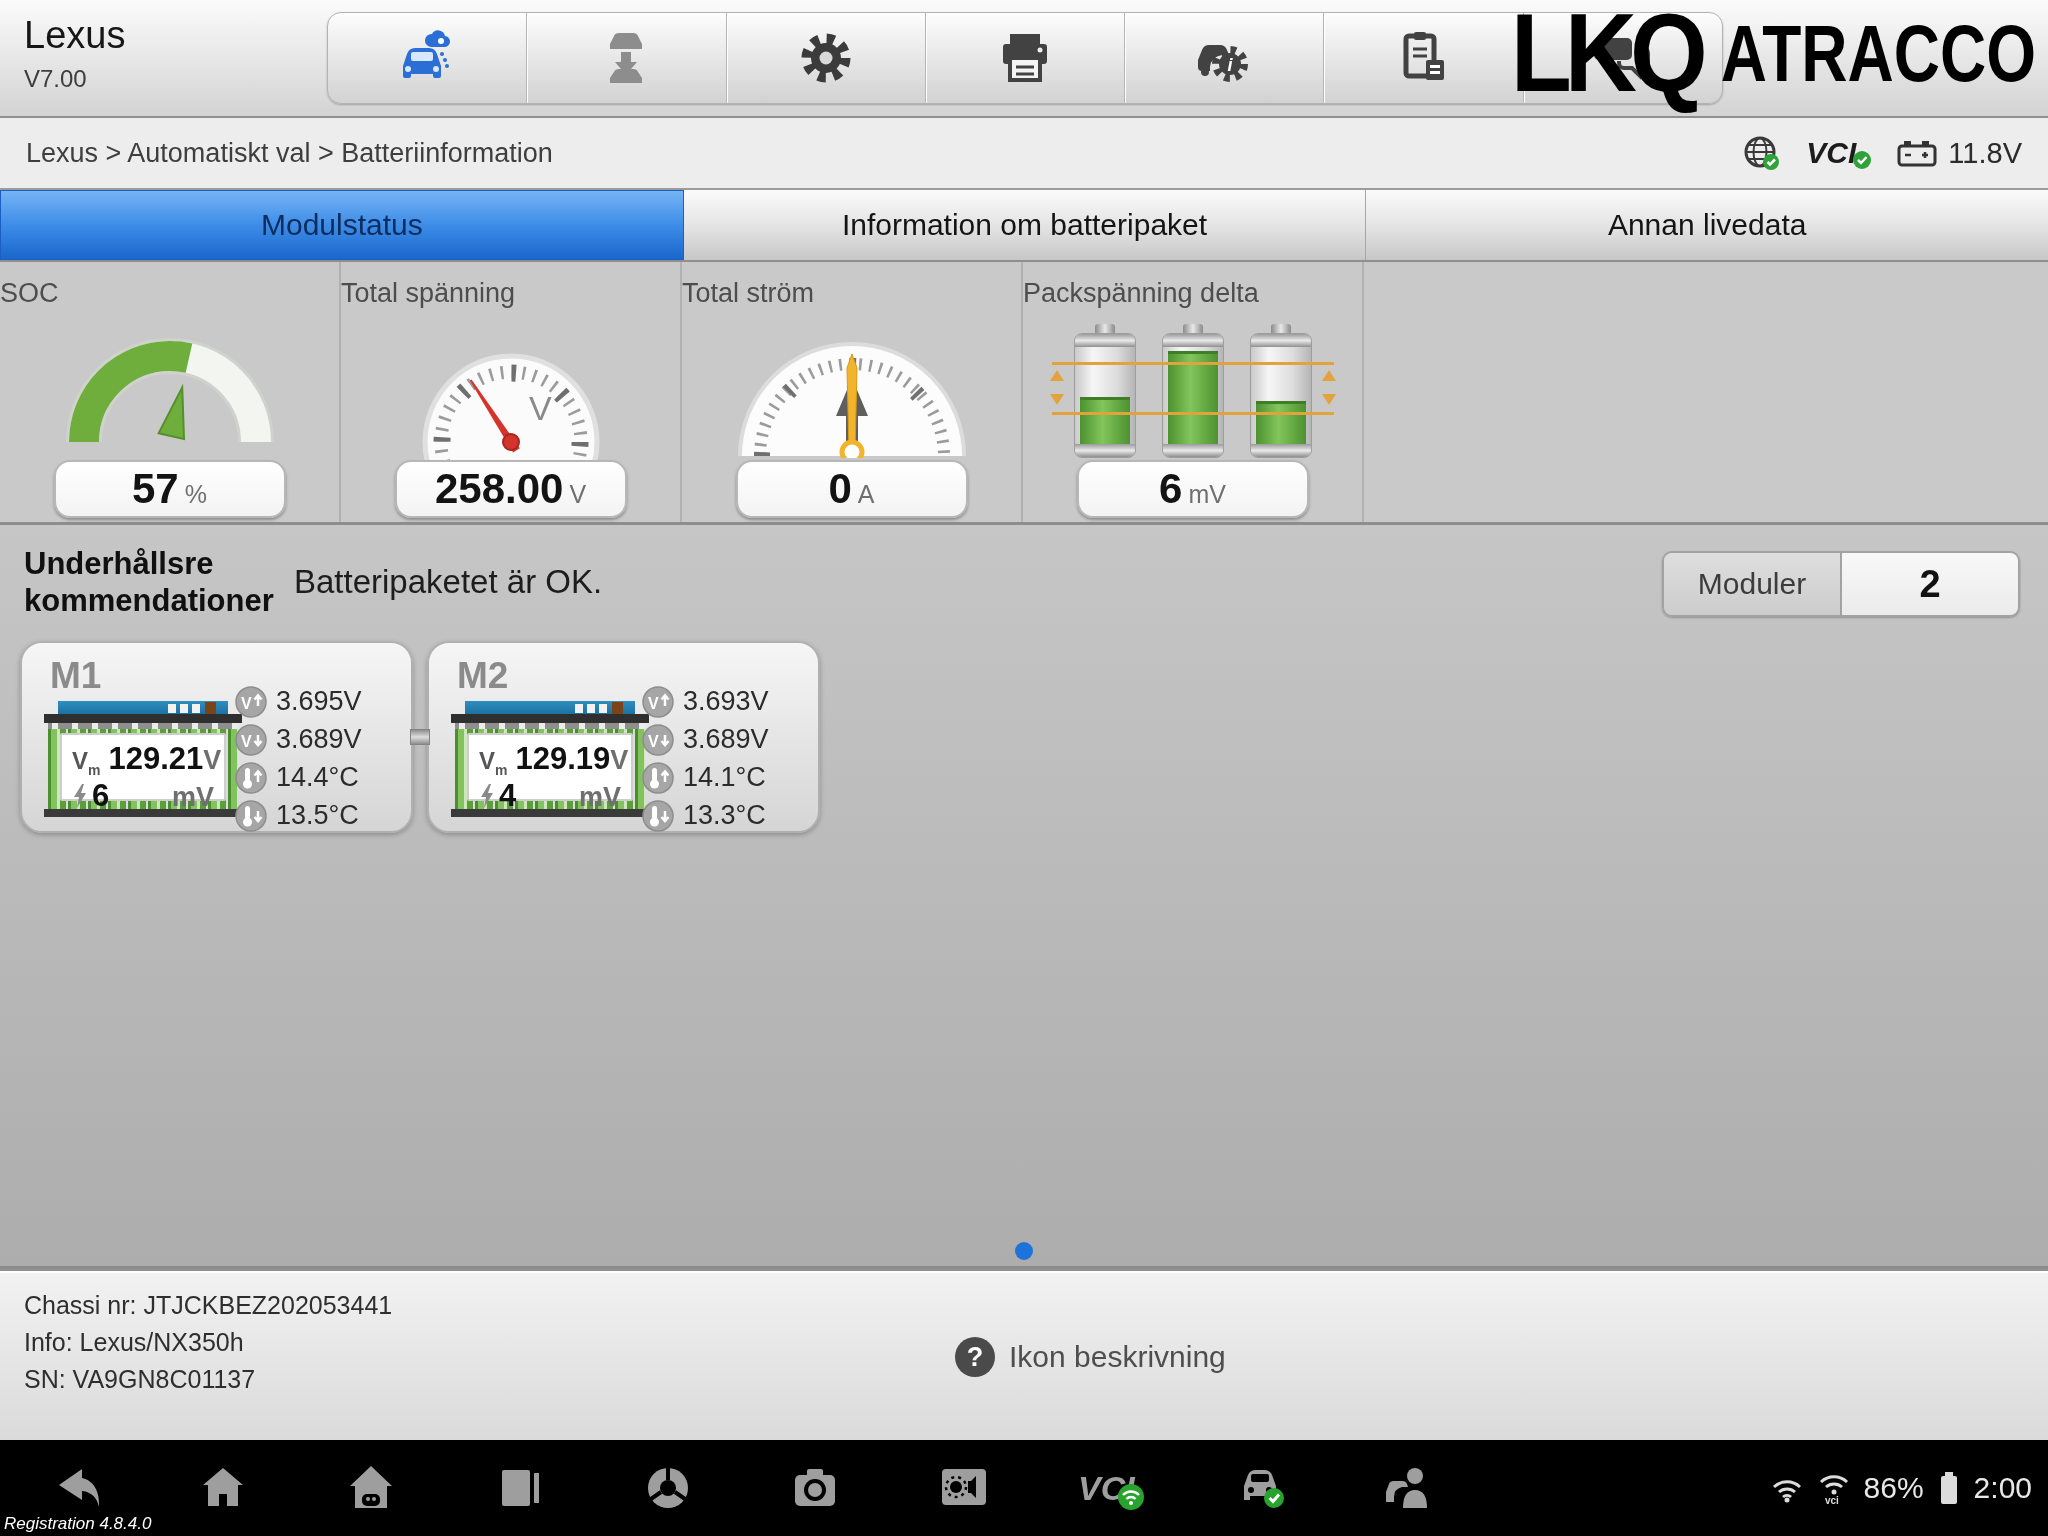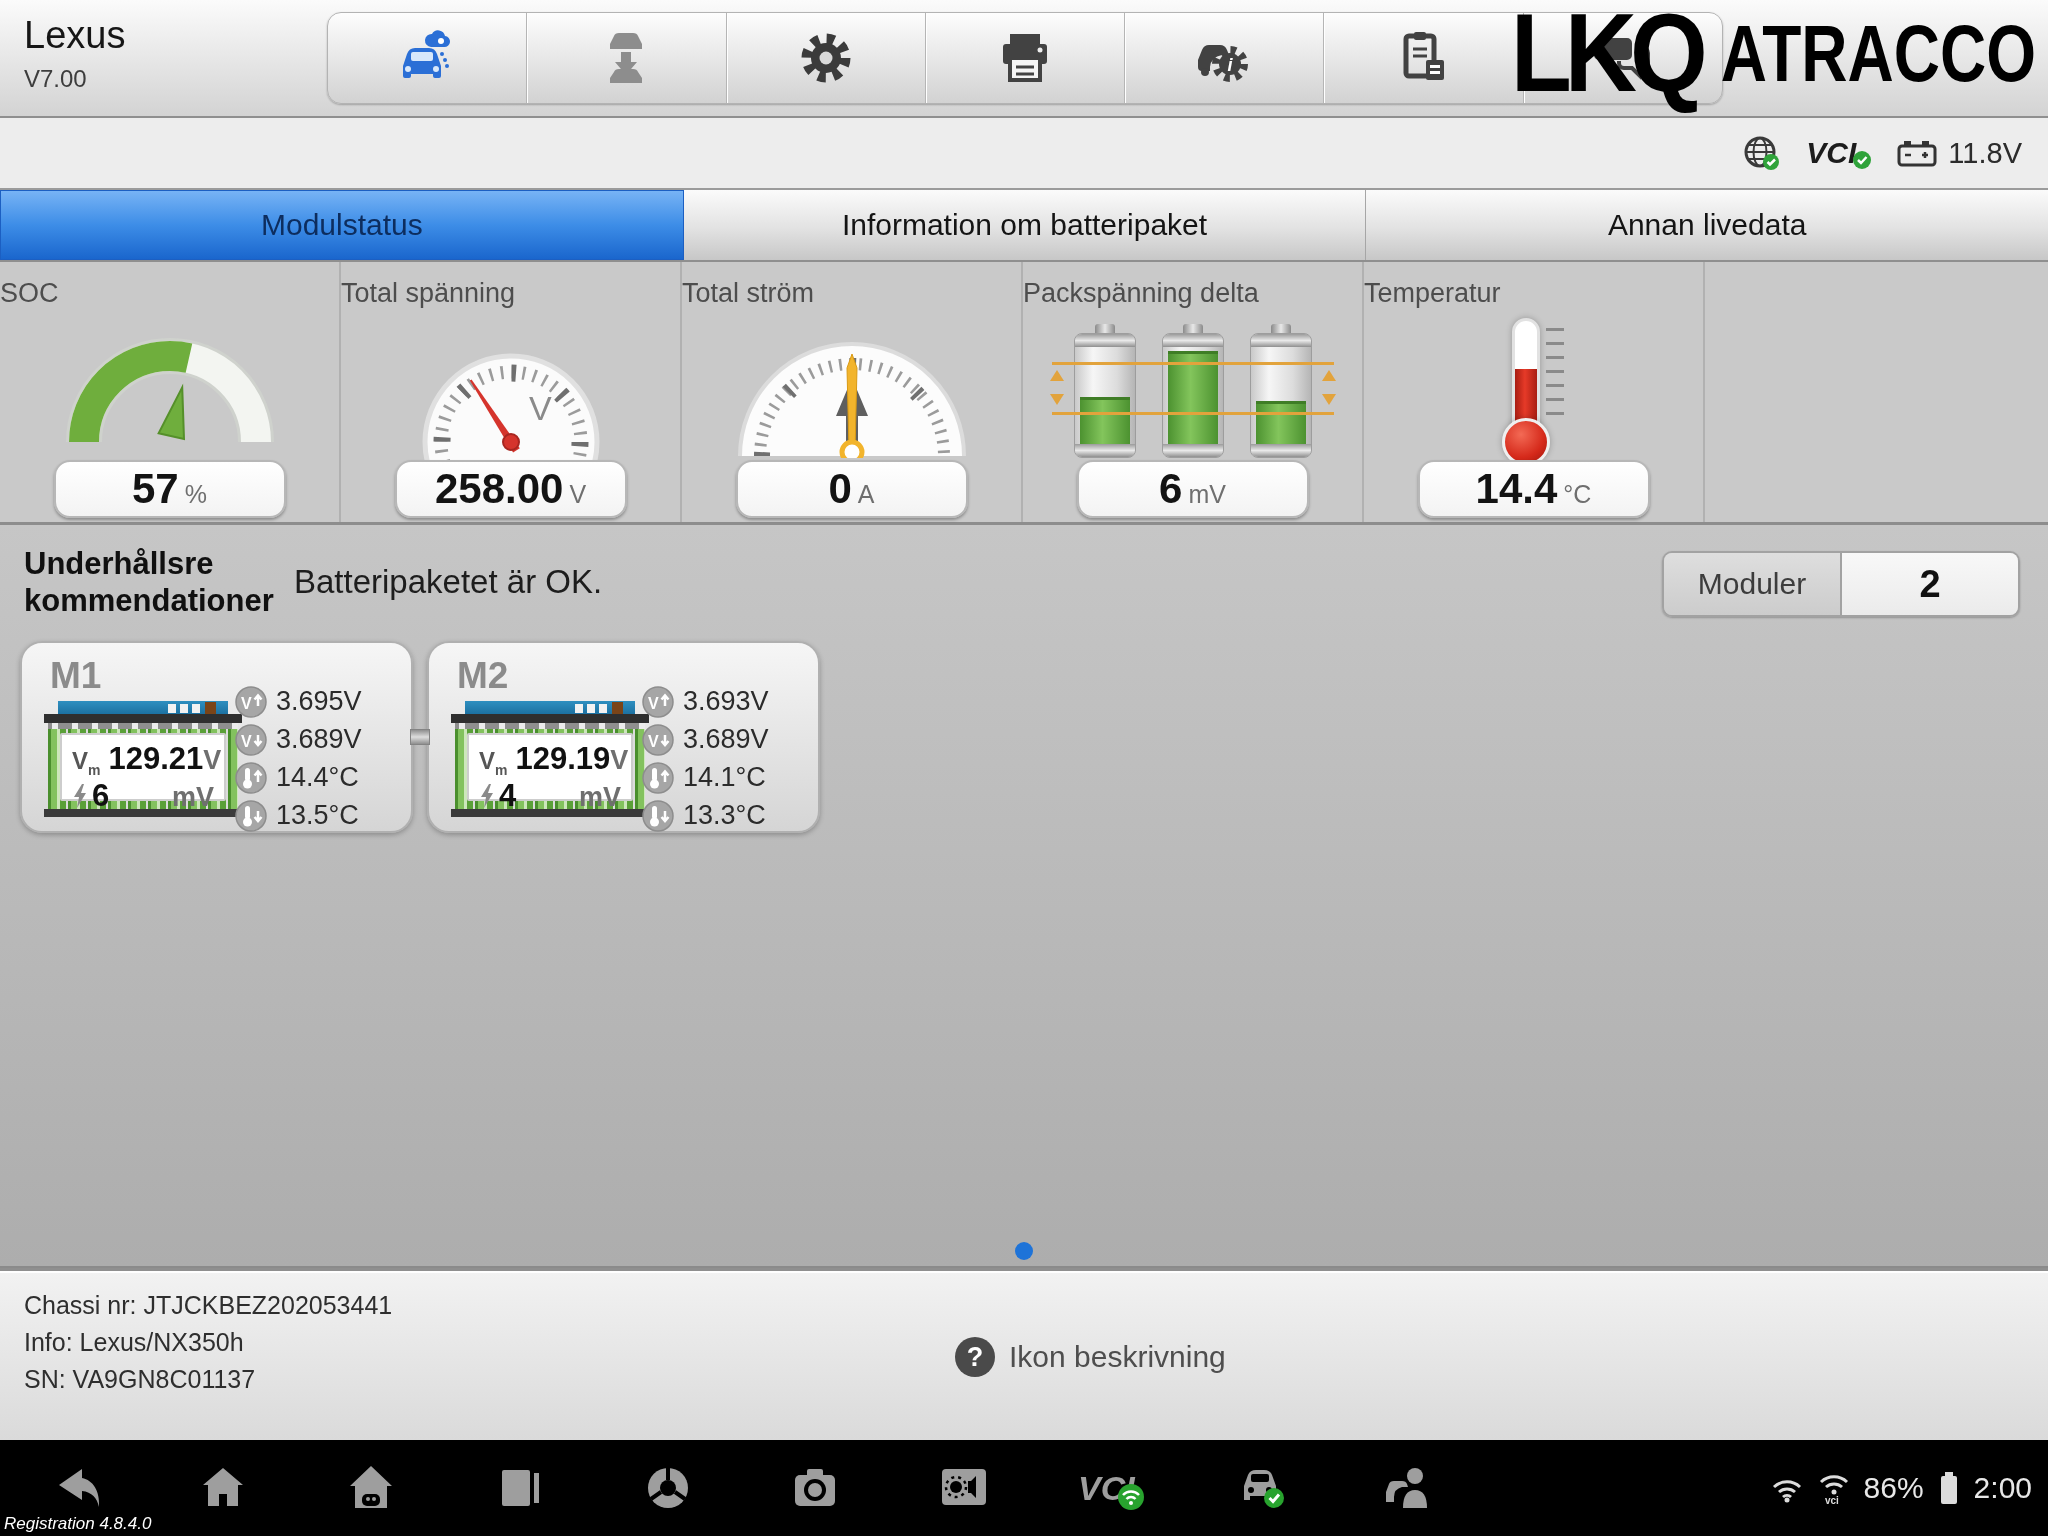--- a/index.html
+++ b/index.html
@@ -236,20 +236,21 @@
         </svg>
       </div>
     </div>
     <div class="brand">
       <span class="brand-lkq">LKQ</span>
       <span class="brand-atracco">ATRACCO</span>
     </div>
   </header>
 
   <div class="breadcrumb-bar">
+    <span class="breadcrumb">Lexus &gt; Automatiskt val &gt; Batteriinformation</span>
     <div class="bc-status">
       <svg width="40" height="38" viewBox="0 0 40 38">
         <circle cx="18" cy="18" r="14" fill="none" stroke="#3a3a3a" stroke-width="3"></circle>
         <ellipse cx="18" cy="18" rx="6.5" ry="14" fill="none" stroke="#3a3a3a" stroke-width="2"></ellipse>
         <line x1="4" y1="18" x2="32" y2="18" stroke="#3a3a3a" stroke-width="2"></line>
         <line x1="7" y1="11" x2="29" y2="11" stroke="#3a3a3a" stroke-width="2"></line>
         <line x1="7" y1="25" x2="29" y2="25" stroke="#3a3a3a" stroke-width="2"></line>
         <circle cx="29" cy="28" r="8" class="badge-green"></circle>
         <polyline points="25.5,28 28,30.5 33,25.5" fill="none" stroke="#fff" stroke-width="2.5"></polyline>
       </svg>
@@ -357,34 +358,20 @@
         <span class="delta-arrow down left"></span>
         <span class="delta-arrow up right"></span>
         <span class="delta-arrow down right"></span>
       </div>
       <div class="value-box">
         <span class="value-num">6</span>
         <span class="value-unit">mV</span>
       </div>
     </div>
 
-    <div class="gauge-panel">
-      <div class="gauge-label">Temperatur</div>
-      <div class="thermo">
-        <div class="thermo-ticks"></div>
-        <div class="thermo-tube">
-            <div class="thermo-fill"></div>
-          </div>
-        <div class="thermo-bulb"></div>
-      </div>
-      <div class="value-box">
-        <span class="value-num">14.4</span>
-        <span class="value-unit">°C</span>
-      </div>
-    </div>
 
     <div class="gauge-panel filler"></div>
   </section>
 
   <section class="content">
     <div class="rec-row">
       <div class="rec-title">
         <div>Underhållsre</div>
         <div>kommendationer</div>
       </div>

